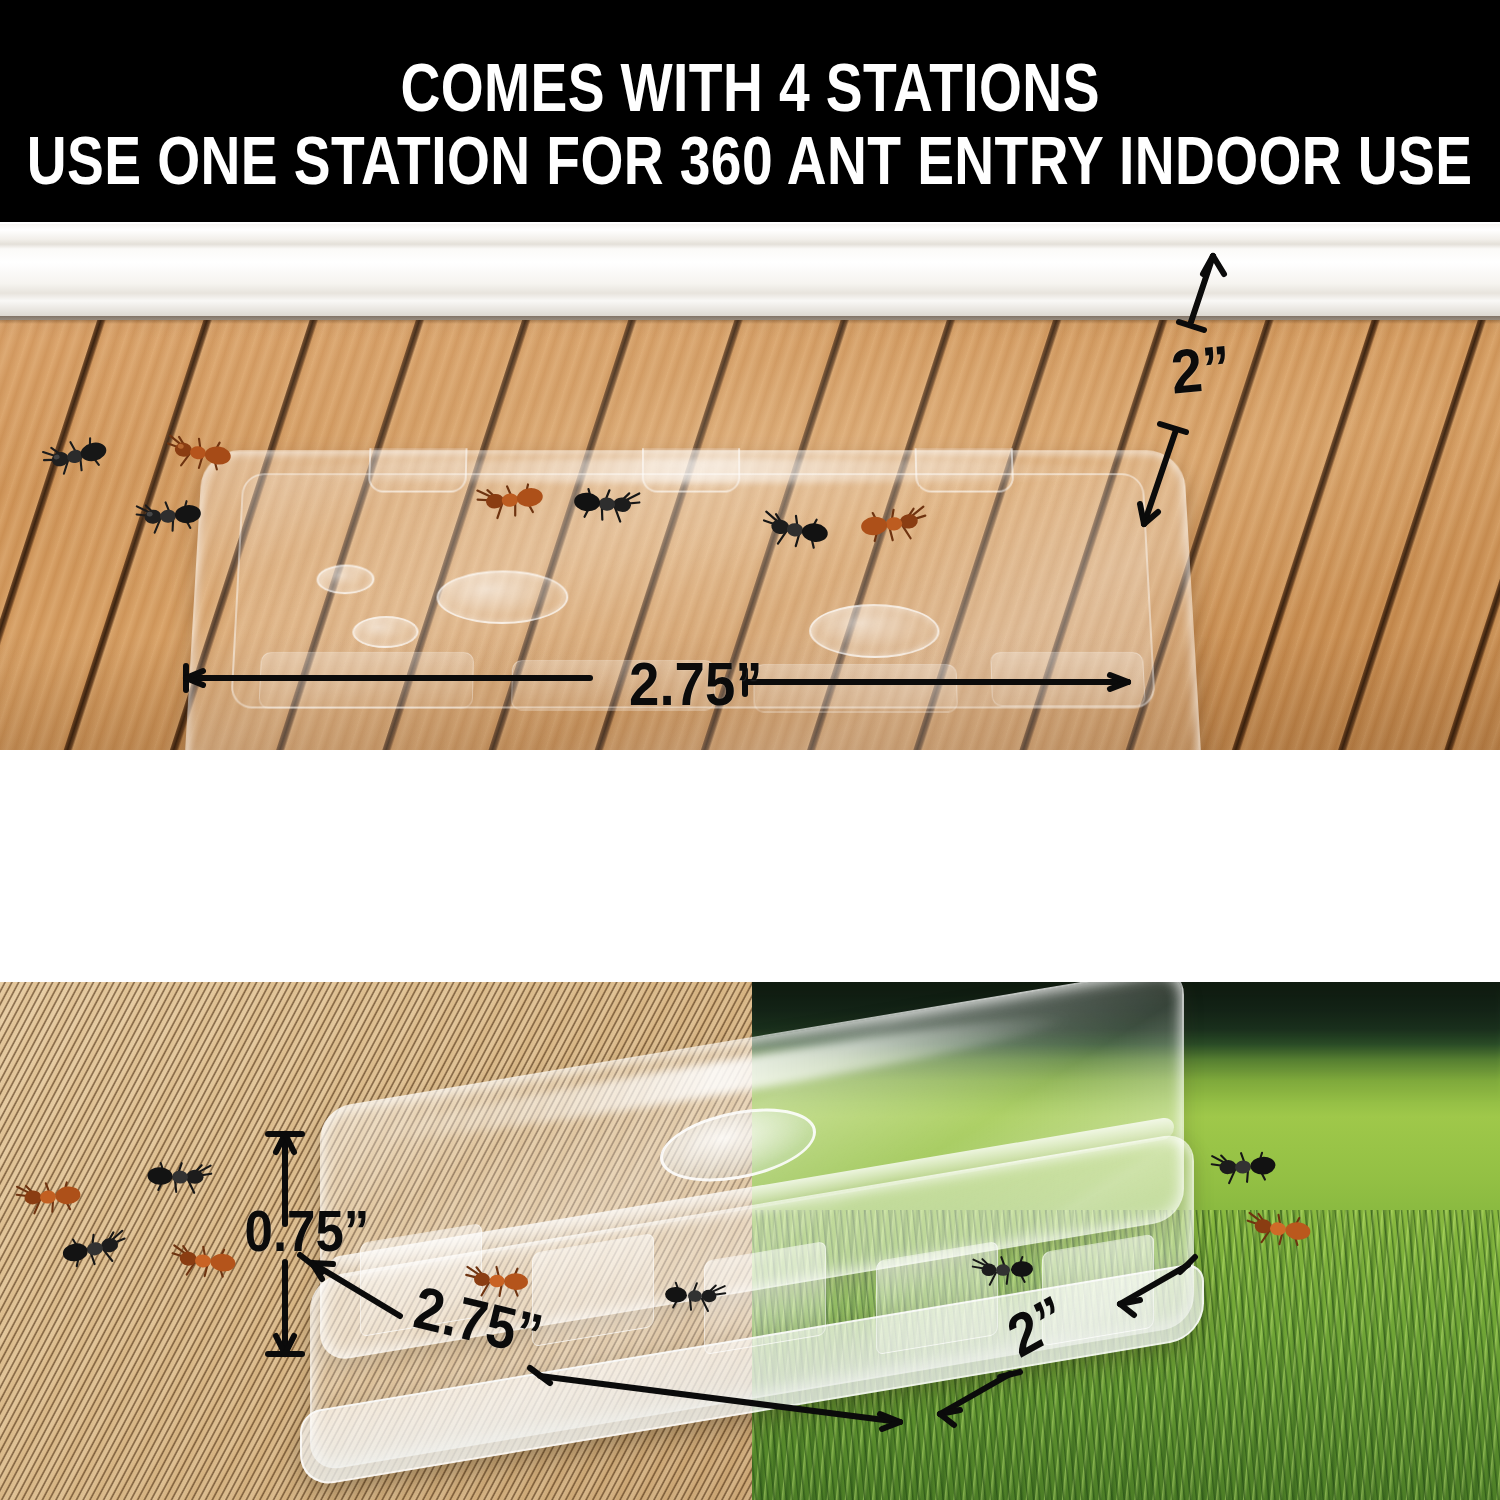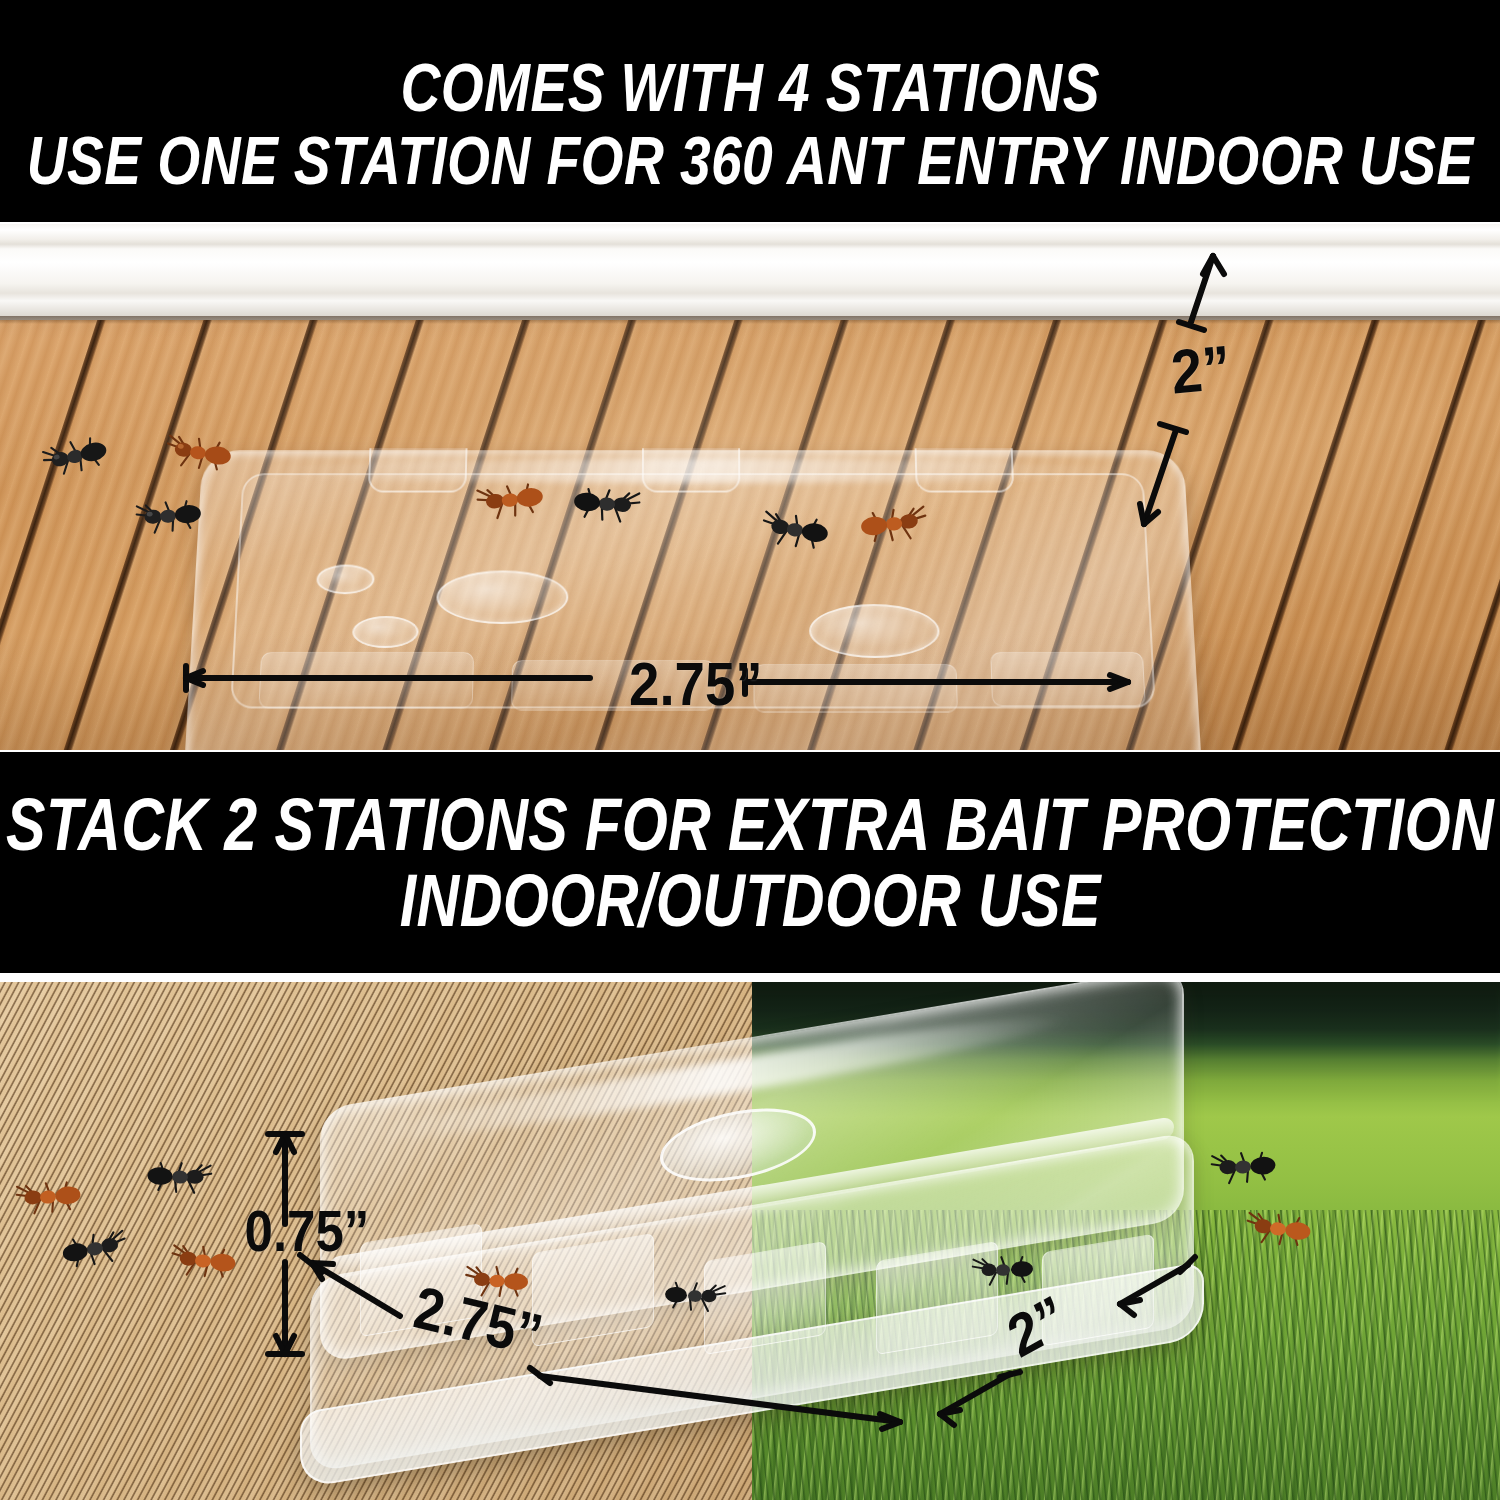--- a/index.html
+++ b/index.html
@@ -21,21 +21,20 @@
   .banner {
     position: absolute;
     left: 0;
     width: 1500px;
     background: #000000;
     display: flex;
     flex-direction: column;
     align-items: center;
     justify-content: center;
     overflow: hidden;
-    font-style: italic;
   }
   .banner-line {
     color: #ffffff;
     font-family: "Liberation Sans Narrow", "Liberation Sans", sans-serif;
     font-weight: bold;
     text-transform: uppercase;
     white-space: nowrap;
     letter-spacing: 0.5px;
     line-height: 0.94;
     transform: scaleX(0.80);
@@ -539,24 +538,20 @@
         <line x1="1179" y1="98" x2="1204" y2="106"></line>
         <line x1="1160" y1="200" x2="1186" y2="208"></line>
         <line x1="1176" y1="206" x2="1144" y2="300"></line>
         <line x1="1144" y1="300" x2="1140" y2="280"></line>
         <line x1="1144" y1="300" x2="1158" y2="288"></line>
       </g>
     </svg>
     <div class="dim-label" style="left:1168px; top:110px; font-size:62px; transform:scaleX(0.9) rotate(-5deg);">2”</div>
   </div>
 
-  <div class="banner" id="banner-mid">
-    <div class="banner-line l1">STACK 2 STATIONS FOR EXTRA BAIT PROTECTION</div>
-    <div class="banner-line l2">INDOOR/OUTDOOR USE</div>
-  </div>
 
   <div id="photo-bottom">
     <div class="floor-bottom"></div>
     <div class="floor-bottom-top-edge"></div>
     <div class="lawn">
       <div class="lawn-blur"></div>
       <div class="lawn-blades"></div>
     </div>
 
     <div class="trap-stack">

